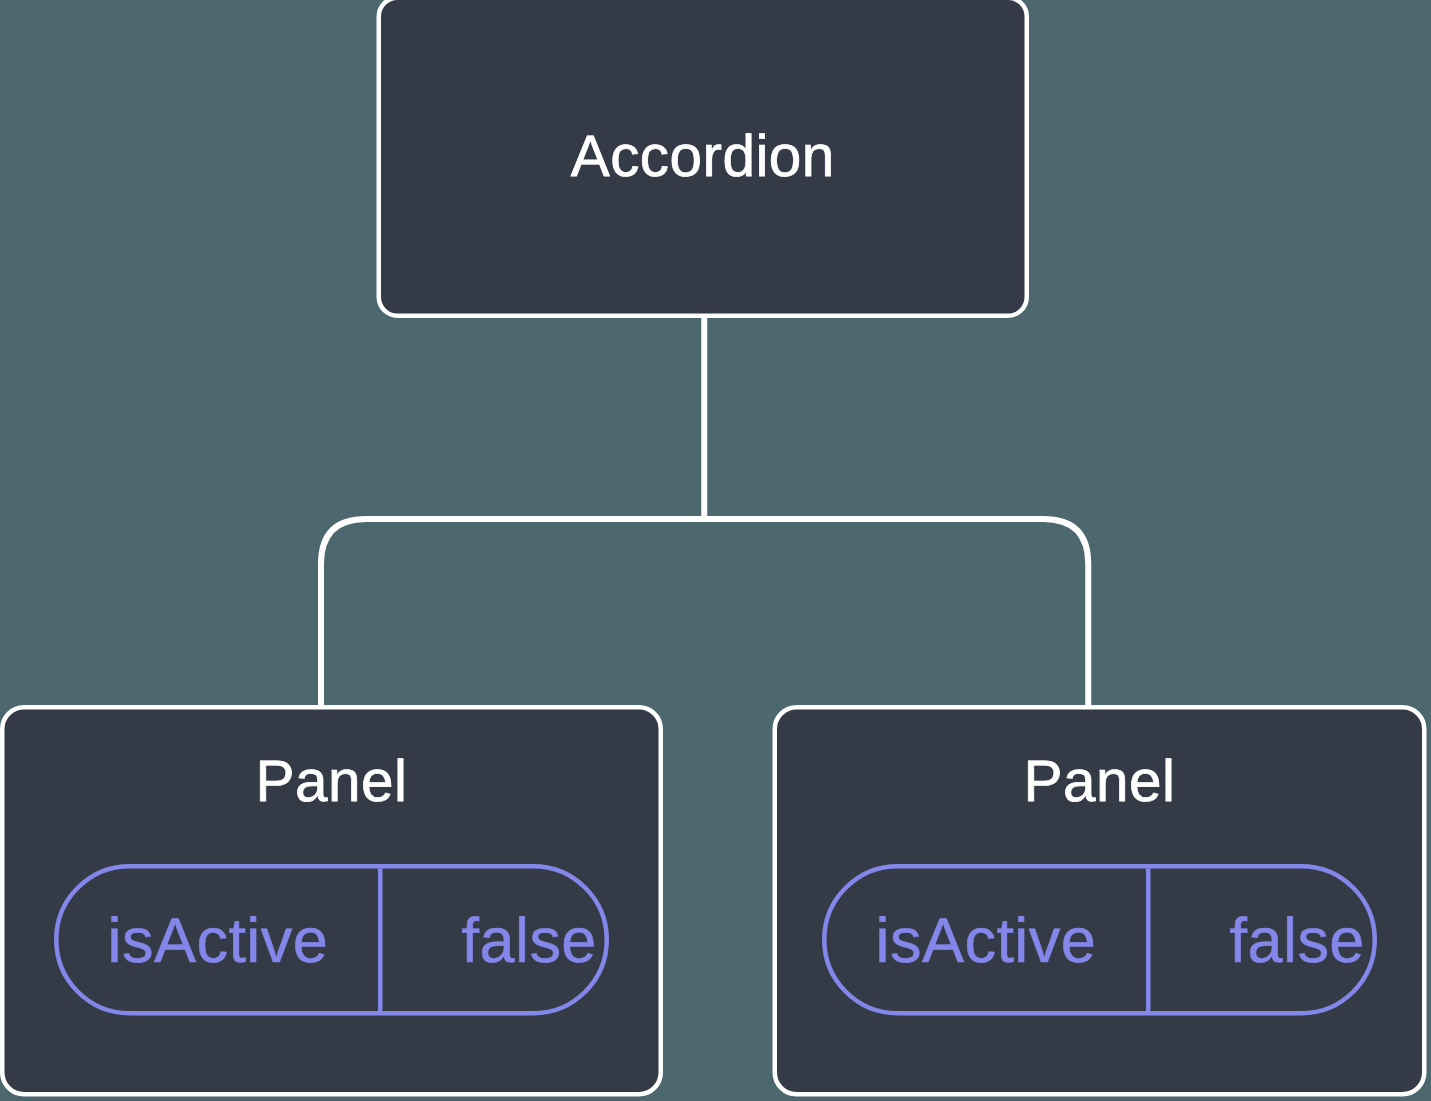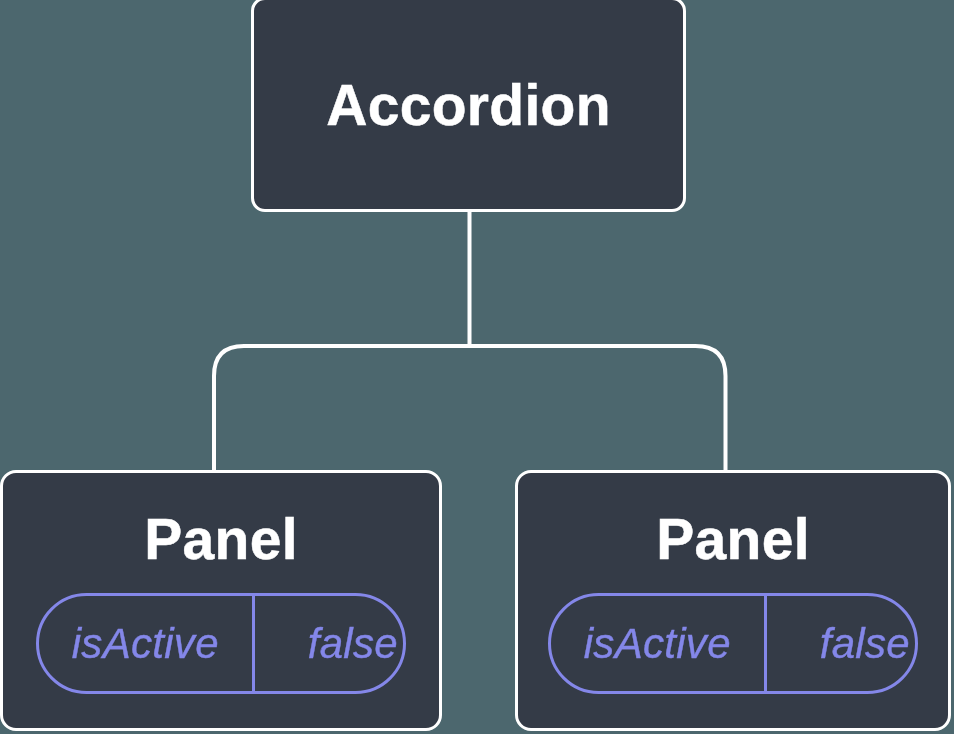--- a/index.html
+++ b/index.html
@@ -28,22 +28,22 @@
     stroke-linecap: round;
   }
   .node {
     position: absolute;
     box-sizing: border-box;
     background: var(--node-fill, #343b47);
     border: 3.5px solid var(--node-border, #ffffff);
   }
   .node-label {
     color: var(--node-text, #ffffff);
-    font-size: 57px;
-    font-weight: 700;
+    font-size: 39px;
+    font-weight: 400;
     letter-spacing: 0.3px;
     -webkit-text-stroke: 0.5px var(--node-text, #ffffff);
   }
   .root-node {
     left: 251px;
     top: -3px;
     width: 435px;
     height: 215px;
     border-radius: 14px;
     display: flex;
@@ -54,33 +54,32 @@
     top: 470px;
     height: 261px;
     border-radius: 16px;
     display: flex;
     flex-direction: column;
     align-items: center;
   }
   .panel-left  { left: 0px;   width: 442px; }
   .panel-right { left: 515px; width: 436px; }
   .panel-node .node-label {
-    margin-top: 40px;
+    margin-top: 23px;
     line-height: 52px;
   }
   .state-pill {
     box-sizing: border-box;
     margin-top: 28px;
     width: 370px;
     height: 101px;
     border: 3px solid var(--state-accent, #8487e9);
     border-radius: 51px;
     display: flex;
     align-items: stretch;
-    font-style: italic;
   }
   .pill-cell {
     display: flex;
     align-items: center;
     justify-content: center;
     color: var(--state-accent, #8487e9);
     font-size: 42px;
     letter-spacing: 0.3px;
     -webkit-text-stroke: 0.4px var(--state-accent, #8487e9);
   }

